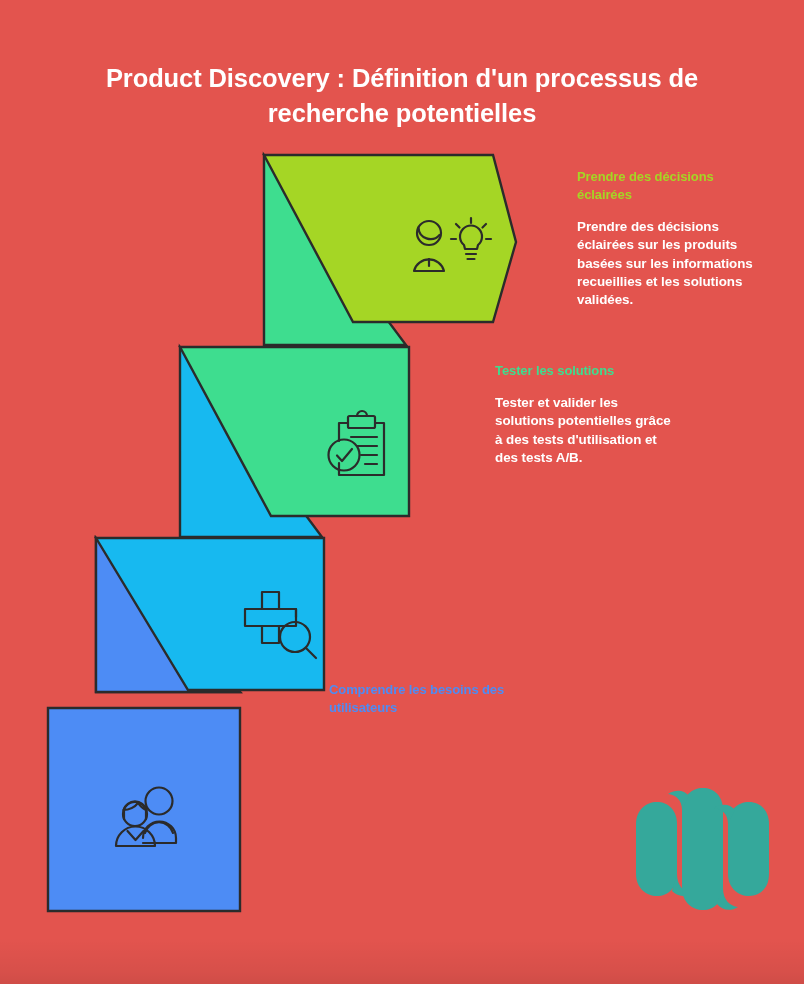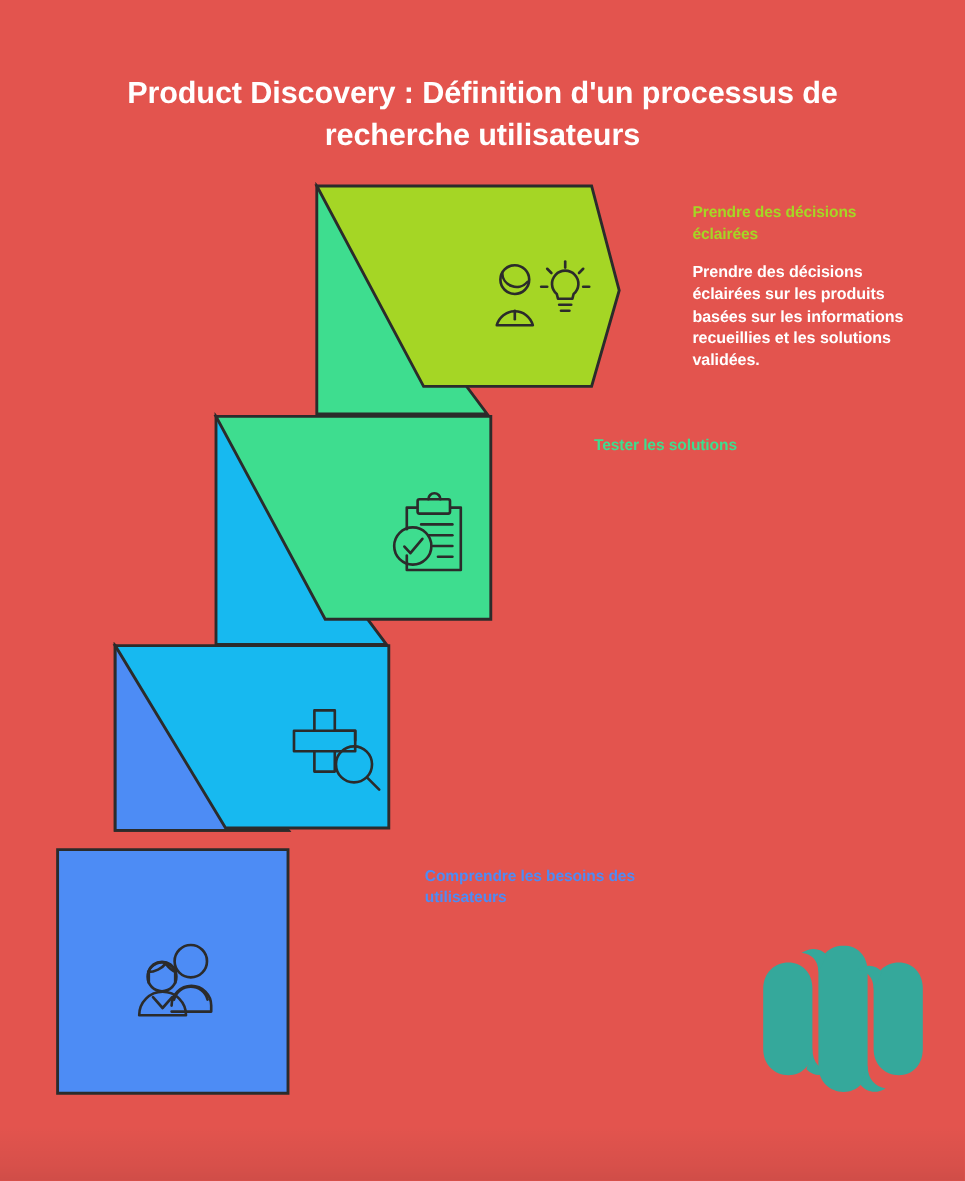--- a/index.html
+++ b/index.html
@@ -70,37 +70,37 @@
     font-size: 13.4px;
     font-weight: bold;
     line-height: 1.37;
     color: #ffffff;
     margin: 0;
     letter-spacing: -0.05px;
   }
   #text-1 { left: 577px; top: 168px; width: 190px; }
   #text-2 { left: 495px; top: 362px; width: 180px; }
   #text-3 { left: 411px; top: 554px; width: 180px; }
-  #text-4 { left: 329px; top: 721px; width: 180px; margin-left: 25px; }
+  #text-4 { left: 329px; top: 681px; width: 180px; }
 
   #logo {
     position: absolute;
     left: 632px;
     top: 788px;
     width: 148px;
     height: 122px;
     z-index: 25;
   }
 </style>
 </head>
 <body>
 
 <div id="poster" style="background: rgb(227, 84, 78);">
 
-  <h1 id="title" style="color: rgb(255, 255, 255);">Product Discovery : Définition d'un processus de recherche utilisateurs</h1>
+  <h1 id="title" style="color: rgb(255, 255, 255);">Product Discovery : Définition d'un processus de recherche potentielles</h1>
 
   <svg id="steps-svg" viewBox="0 0 804 984">
 
     <g>
       <path id="s3shadow" d="M 96 538 L 96 692 L 240 692 Z" stroke="#2b2b2b" stroke-width="2.4" stroke-linejoin="miter" fill="#4d8cf5"></path>
     </g>
 
     <g>
 
       <path id="s1shadow" d="M 264 155 L 264 345 L 406 345 Z" stroke="#2b2b2b" stroke-width="2.4" stroke-linejoin="miter" fill="#3edd8f"></path>
@@ -193,20 +193,21 @@
 
   </svg>
 
   <div class="step-text" id="text-1">
     <p class="step-heading" style="color: rgb(165, 214, 37);">Prendre des décisions éclairées</p>
     <p class="step-body" style="color: rgb(255, 255, 255);">Prendre des décisions éclairées sur les produits basées sur les informations recueillies et les solutions validées.</p>
   </div>
 
   <div class="step-text" id="text-2">
     <p class="step-heading" style="color: rgb(62, 221, 143);">Tester les solutions</p>
+    <p class="step-body" style="color: rgb(255, 255, 255);">Tester et valider les solutions potentielles grâce à des tests d'utilisation et des tests A/B.</p>
   </div>
 
   <div class="step-text" id="text-3">
   </div>
 
   <div class="step-text" id="text-4">
     <p class="step-heading" style="color: rgb(77, 140, 245);">Comprendre les besoins des utilisateurs</p>
   </div>
 
   <svg id="logo" viewBox="0 0 148 122">

